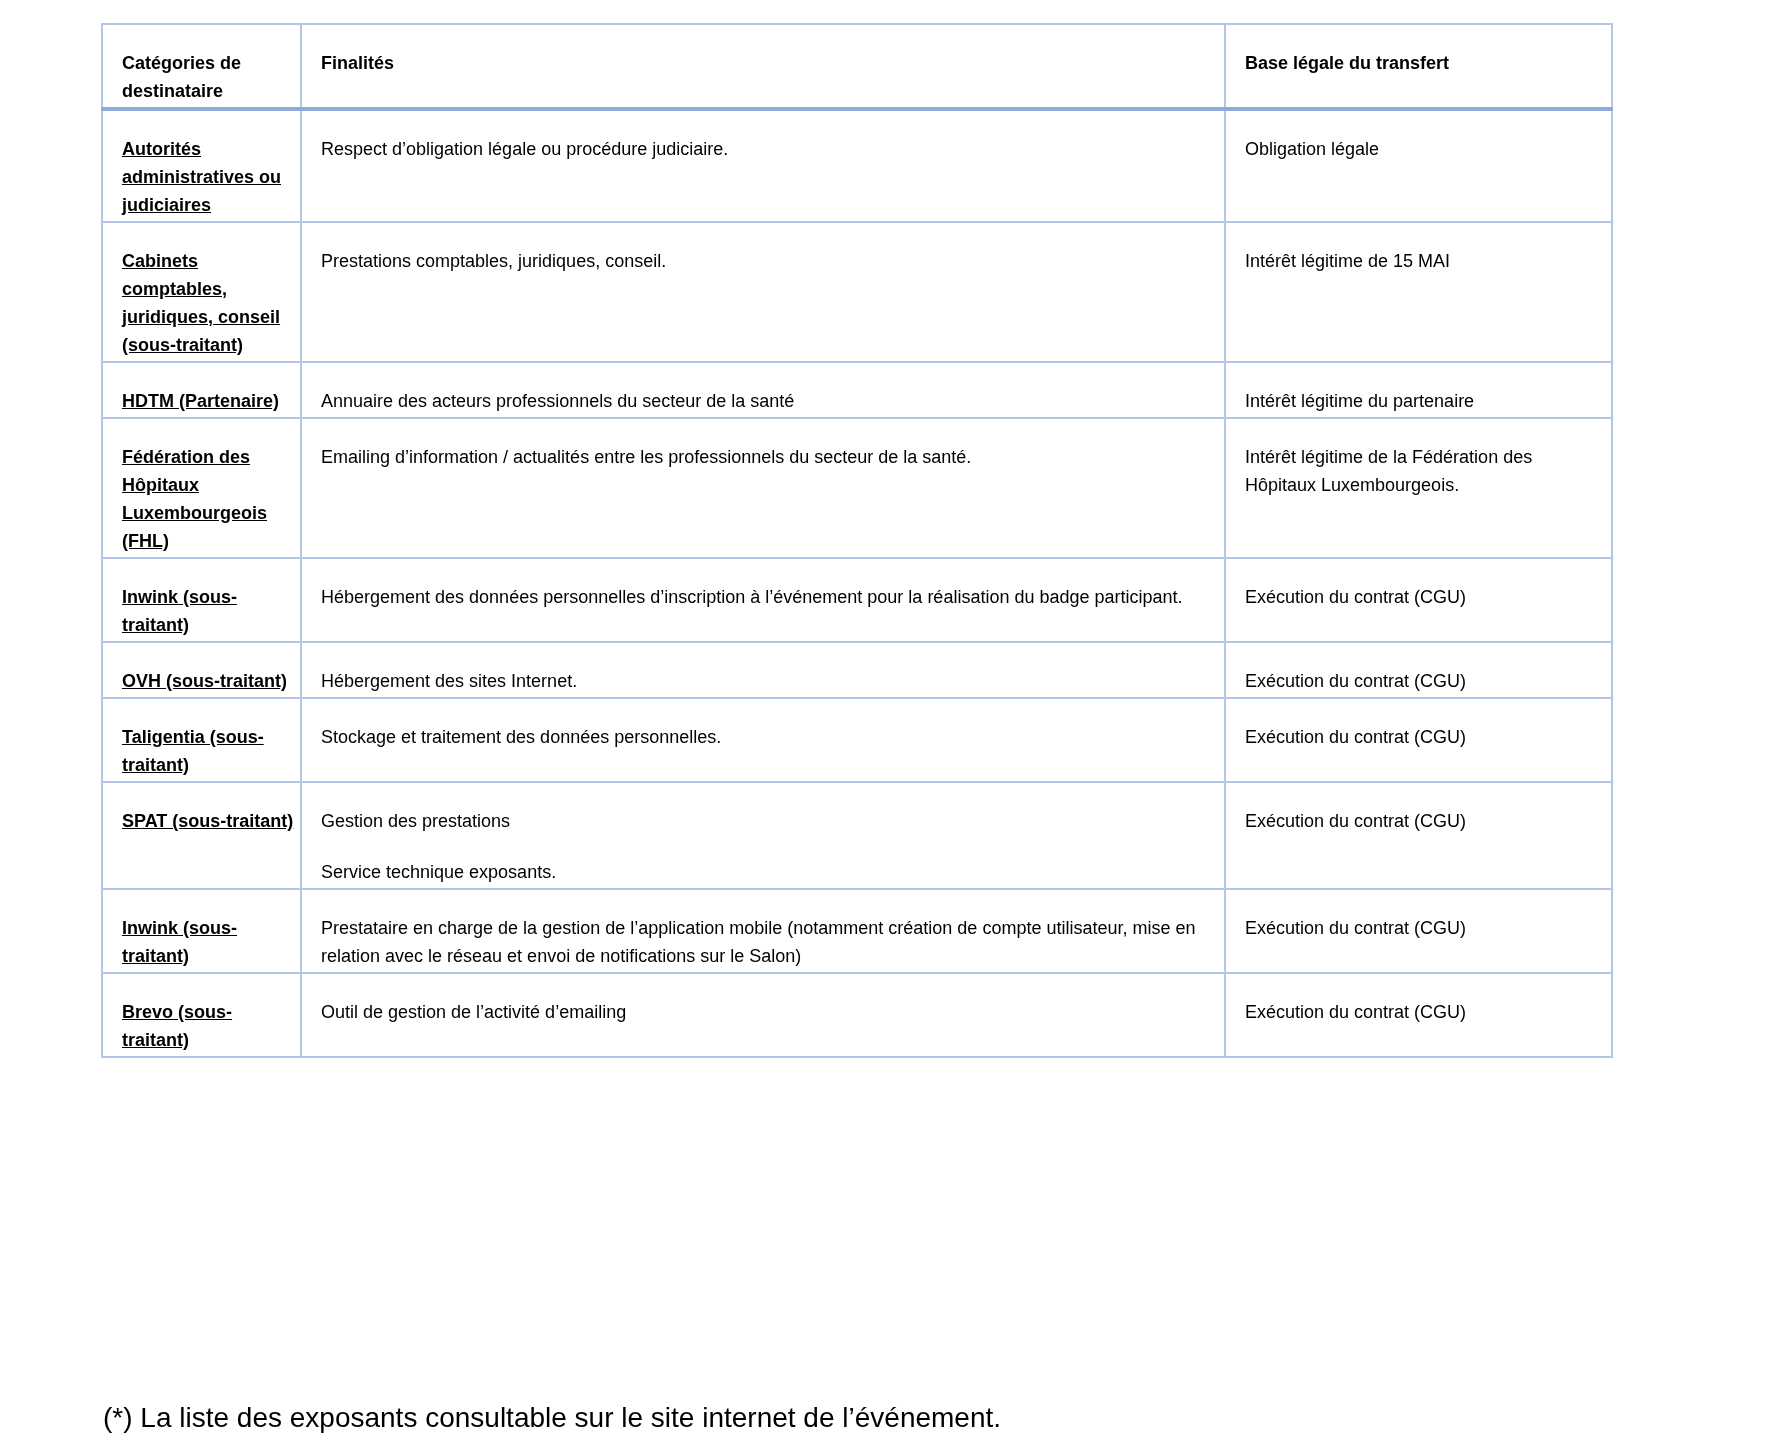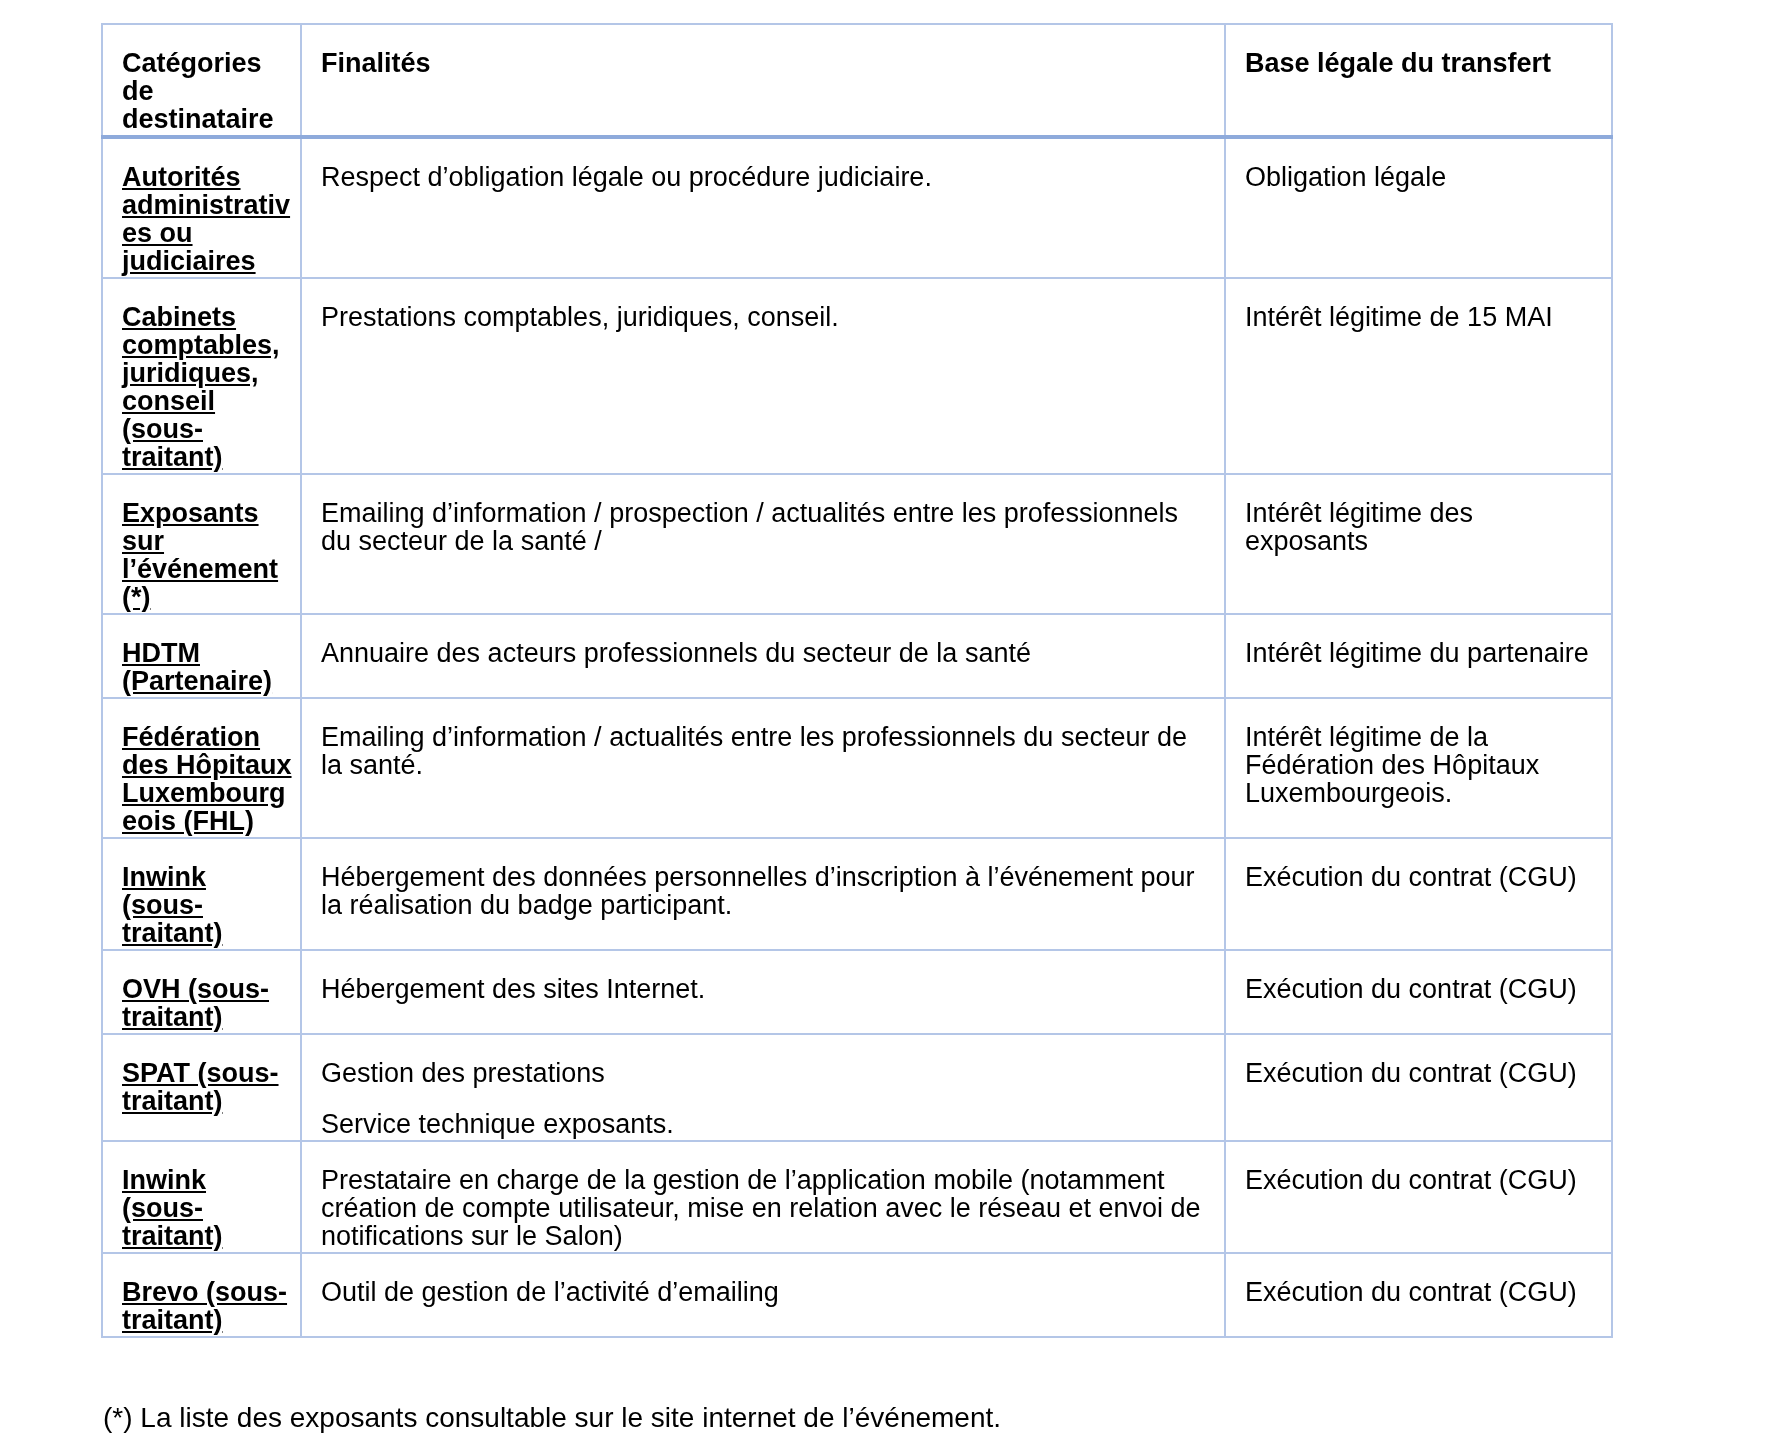--- a/index.html
+++ b/index.html
@@ -15,21 +15,21 @@
       color: #000000;
       overflow: hidden;
     }
     .doc-table {
       position: absolute;
       left: 101px;
       top: 23px;
       width: 1510px;
       border-collapse: collapse;
       table-layout: fixed;
-      font-size: 27px;
+      font-size: 18px;
       line-height: 28px;
     }
     .doc-table col.c1 { width: 199px; }
     .doc-table col.c2 { width: 924px; }
     .doc-table col.c3 { width: 387px; }
     .doc-table th, .doc-table td {
       border: 2px solid #b4c6e7;
       vertical-align: top;
       text-align: left;
       padding: 24px 18px 2px 19px;
@@ -82,27 +82,20 @@
         <td><span>Obligation légale</span></td>
       </tr>
       <tr>
         <td class="cat"><span>Cabinets comptables, juridiques, conseil (sous-traitant)</span></td>
         <td>
           <span class="para">Prestations comptables, juridiques, conseil.</span>
         </td>
         <td><span>Intérêt légitime de 15 MAI</span></td>
       </tr>
       <tr>
-        <td class="cat"><span>Exposants sur l’événement (*)</span></td>
-        <td>
-          <span class="para">Emailing d’information / prospection / actualités entre les professionnels du secteur de la santé /</span>
-        </td>
-        <td><span>Intérêt légitime des exposants</span></td>
-      </tr>
-      <tr>
         <td class="cat"><span>HDTM (Partenaire)</span></td>
         <td>
           <span class="para">Annuaire des acteurs professionnels du secteur de la santé</span>
         </td>
         <td><span>Intérêt légitime du partenaire</span></td>
       </tr>
       <tr>
         <td class="cat"><span>Fédération des Hôpitaux Luxembourgeois (FHL)</span></td>
         <td>
           <span class="para">Emailing d’information / actualités entre les professionnels du secteur de la santé.</span>
@@ -113,20 +106,27 @@
         <td class="cat"><span>Inwink (sous-traitant)</span></td>
         <td>
           <span class="para">Hébergement des données personnelles d’inscription à l’événement pour la réalisation du badge participant.</span>
         </td>
         <td><span>Exécution du contrat (CGU)</span></td>
       </tr>
       <tr>
         <td class="cat"><span>OVH (sous-traitant)</span></td>
         <td>
           <span class="para">Hébergement des sites Internet.</span>
+        </td>
+        <td><span>Exécution du contrat (CGU)</span></td>
+      </tr>
+      <tr>
+        <td class="cat"><span>Taligentia (sous-traitant)</span></td>
+        <td>
+          <span class="para">Stockage et traitement des données personnelles.</span>
         </td>
         <td><span>Exécution du contrat (CGU)</span></td>
       </tr>
       <tr>
         <td class="cat"><span>SPAT (sous-traitant)</span></td>
         <td>
           <span class="para">Gestion des prestations</span>
           <span class="para">Service technique exposants.</span>
         </td>
         <td><span>Exécution du contrat (CGU)</span></td>

